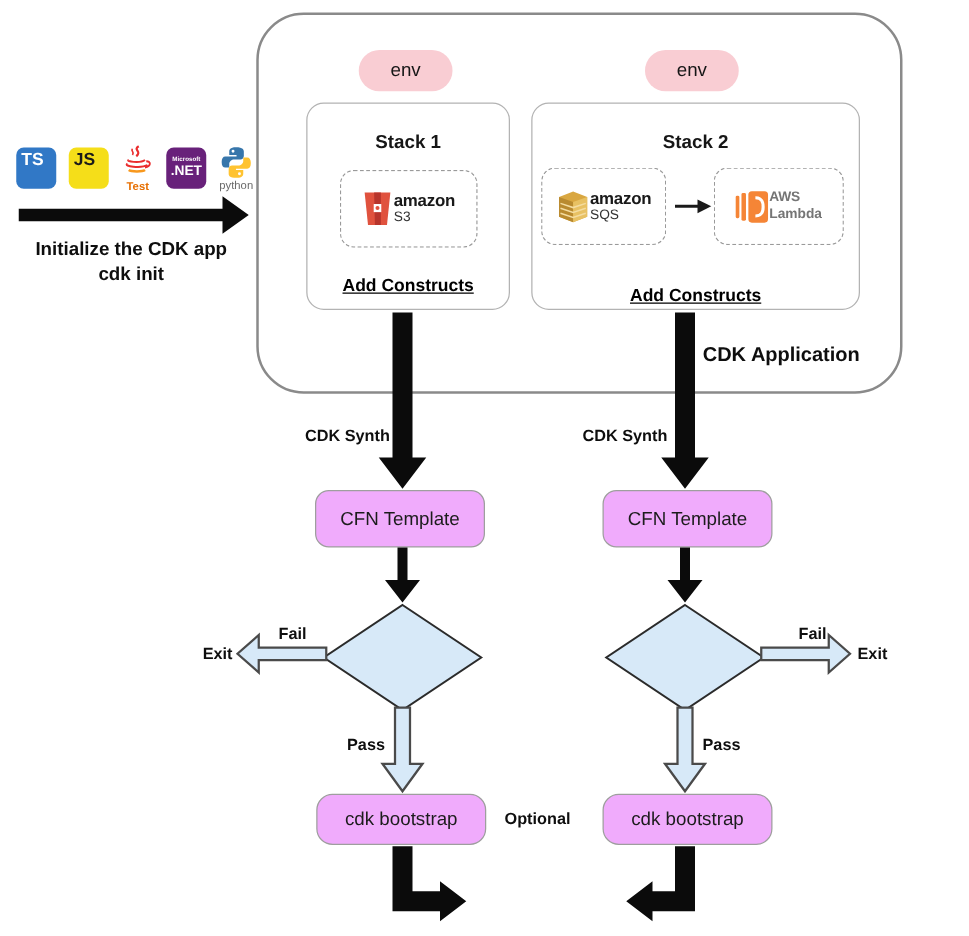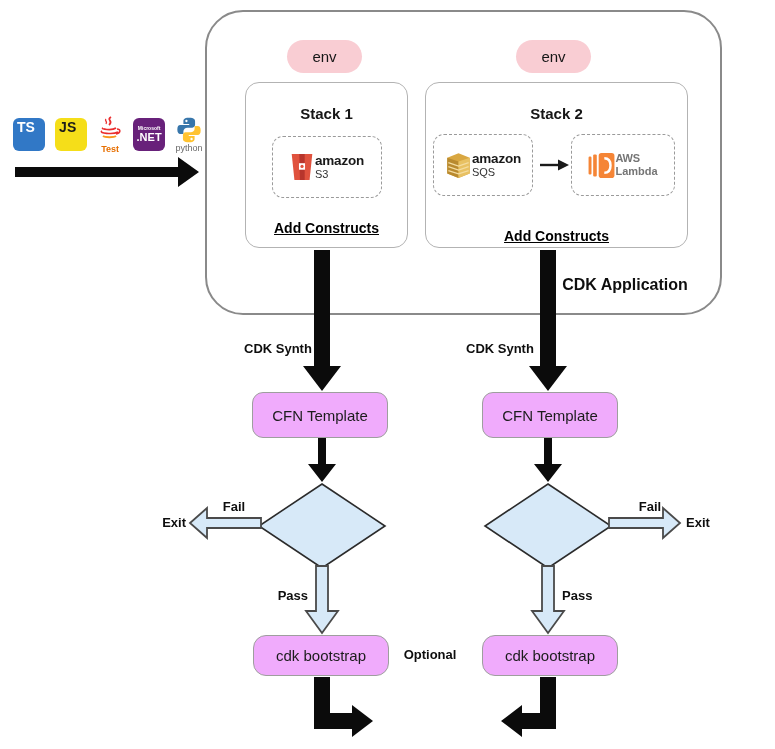--- a/index.html
+++ b/index.html
@@ -79,20 +79,24 @@
     </div>
     <div class="lang-col">
       <svg width="28" height="28" viewBox="0 0 24 24">
         <path fill="#3776AB" d="M11.8 1.5c-4.2 0-4.6 1.8-4.6 3v2.3h5v1H4.5C2.9 7.8 2 9.1 2 11.6s.9 3.8 2.5 3.8h2.7v-2.3c0-1.8 1.6-3.1 3.4-3.1h4.3c1.3 0 2.3-1.1 2.3-2.4V4.5c0-1.3-.4-3-5.4-3zm-2 1.8a1 1 0 110 2 1 1 0 010-2z"></path>
         <path fill="#FFC331" d="M12.2 22.5c4.2 0 4.6-1.8 4.6-3v-2.3h-5v-1h7.7c1.6 0 2.5-1.3 2.5-3.8s-.9-3.8-2.5-3.8h-2.7v2.3c0 1.8-1.6 3.1-3.4 3.1H9.1c-1.3 0-2.3 1.1-2.3 2.4v3.1c0 1.3.4 3 5.4 3zm2-1.8a1 1 0 110-2 1 1 0 010 2z"></path>
       </svg>
       <span class="py-label">python</span>
     </div>
   </div>
 
+  <div class="abs init-text">
+    <div>Initialize the CDK app</div>
+    <div>cdk init</div>
+  </div>
 
   <div class="abs cdk-app"></div>
 
   <div class="abs env-pill" style="left:287px;top:40px;">
     <span>env</span>
   </div>
   <div class="abs env-pill" style="left:516px;top:40px;">
     <span>env</span>
   </div>
 

